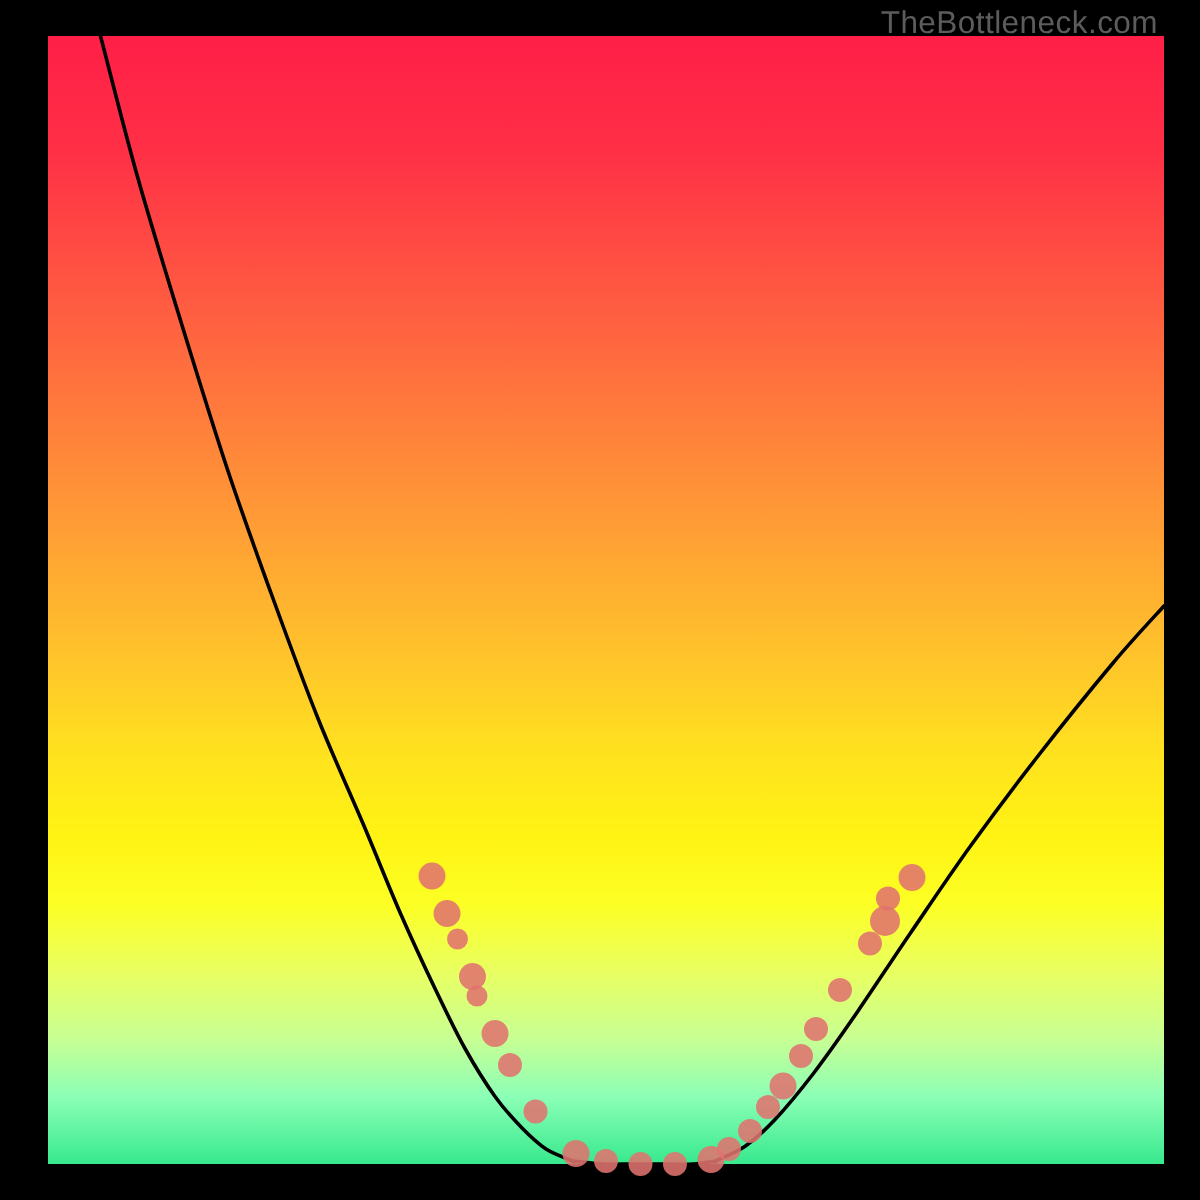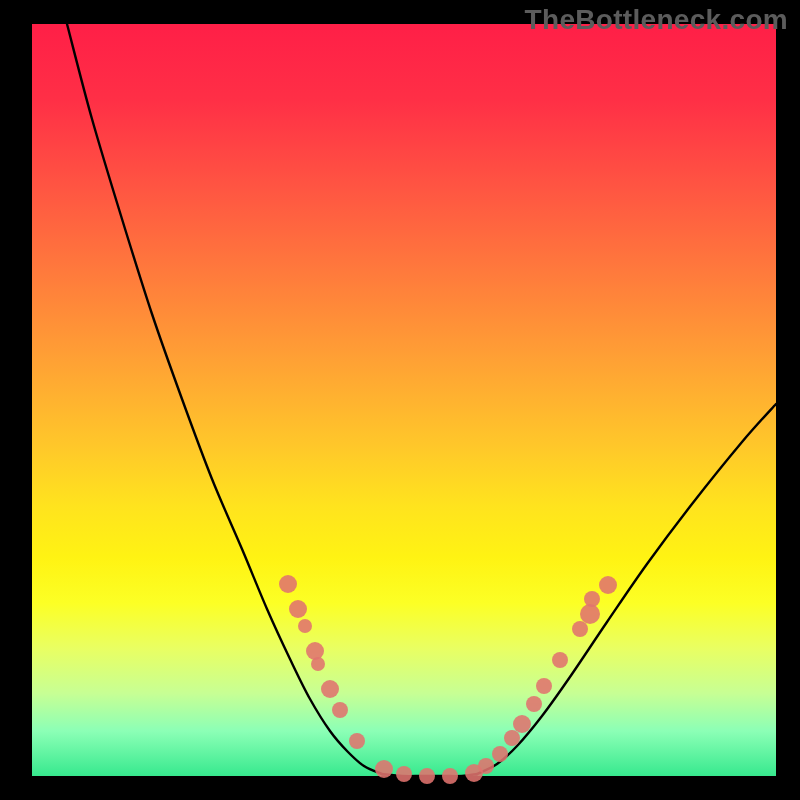--- a/index.html
+++ b/index.html
@@ -37,24 +37,24 @@
       #fcff25 77%,
       #e9ff62 83%,
       #c7ff94 89%,
       #8cffb6 94%,
       #37e98e 100%
     );
   }
   .watermark {
     position: absolute;
     top: 4px;
-    right: 12px;
+    right: 28px;
     color: #5c5c5c;
-    font-size: 28px;
-    font-weight: 700;
+    font-size: 21px;
+    font-weight: 400;
     letter-spacing: 0.3px;
     z-index: 20;
     user-select: none;
   }
   svg.curve {
     position: absolute;
     left: 0;
     top: 0;
     width: 744px;
     height: 752px;

